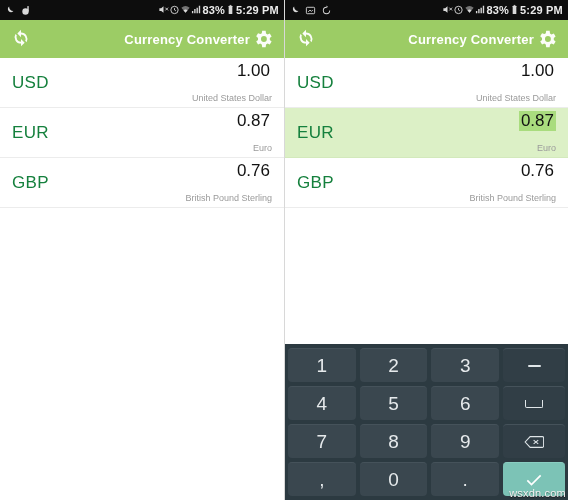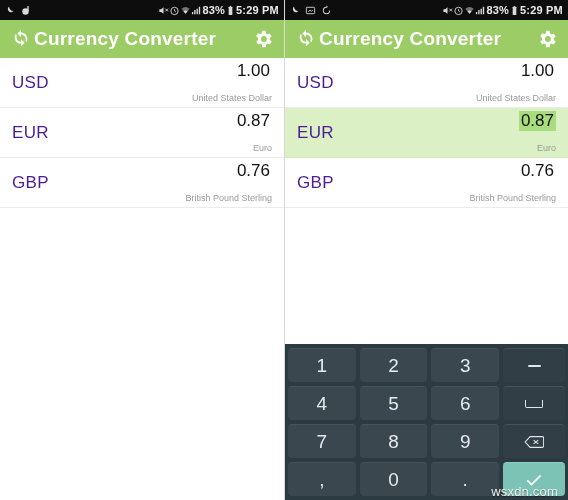--- a/index.html
+++ b/index.html
@@ -19,53 +19,53 @@
   .phone.right { border-left: 1px solid #d8d8d8; width: 284px; }
 
   
   .statusbar {
     height: 20px; background: #0d0d0d;
     display: flex; align-items: center;
     padding: 0 5px 0 4px;
     color: #e8e8e8;
   }
   .sb-left { display: flex; align-items: center; gap: 5px; flex: 1; }
-  .sb-right { display: flex; align-items: center; }
+  .sb-right { display: flex; }
   .sb-ico { width: 11px; height: 11px; display: block; fill: #d9d9d9; }
   .sb-text { font-size: 11px; font-weight: bold; letter-spacing: .2px; color: #ebebeb;
              font-family: "Liberation Sans", sans-serif; }
 
   
   .appbar {
     height: 38px; background: #9ccc65;
     display: flex; align-items: center; padding: 0 10px;
     position: relative;
   }
   .appbar .title {
-    flex: 1; text-align: left;
-    color: #ffffff; font-size: 19px; font-weight: bold;
+    flex: 1; text-align: right;
+    color: #ffffff; font-size: 13px; font-weight: bold;
     letter-spacing: .2px;
   }
   .appbar .ic { width: 22px; height: 22px; display: block; fill: #ffffff; opacity: .96; }
   .appbar .ic.left { margin-right: 2px; }
   .appbar .ic.right { margin-left: 2px; }
 
   
   .rows { background: #ffffff; }
   .row {
     height: 50px;
     display: flex; align-items: center;
     padding: 0 12px;
     border-bottom: 1px solid #ececec;
     background: #ffffff;
     position: relative;
   }
   .row.selected { background: #dcf0c6; border-bottom-color: #d3e9bc; }
   .row .code {
-    font-size: 17px; color: #4c1d95; letter-spacing: .3px;
+    font-size: 17px; color: #15803d; letter-spacing: .3px;
   }
   .row .vals {
     margin-left: auto; text-align: right; line-height: 1.05;
   }
   .row .amount {
     font-size: 17px; font-weight: normal; color: #111111;
     display: inline-block; padding: 1px 2px;
   }
   .row.selected .amount { background: #a9dc7e; }
   .row .name {
@@ -89,22 +89,22 @@
   .key.enter { background: #7cc3b6; flex: 0 0 62px; border-top-color: #8acdc1; }
   .key .gl { width: 20px; height: 16px; display: block; fill: none;
              stroke: #e6eaec; stroke-width: 1.4; }
   .key.enter .gl { stroke: #ffffff; stroke-width: 2; }
   .key.fn .gl { stroke: #dfe5e8; }
   .key .dash { width: 13px; height: 2px; background: #e0e6e9; border-radius: 1px; }
   .key .spacebar { width: 18px; height: 8px; border: 1.6px solid #e0e6e9;
                    border-top: none; border-radius: 0 0 2px 2px; }
 
   .watermark {
-    position: absolute; right: 10px; bottom: 1px;
-    font-size: 13px; color: #f2f2f2; letter-spacing: .2px;
+    position: absolute; right: 2px; bottom: 1px;
+    font-size: 11px; color: #f2f2f2; letter-spacing: .2px;
     text-shadow: 0 1px 1px rgba(0,0,0,.5);
     pointer-events: none;
   }
 </style>
 </head>
 <body>
 
 <div class="screens">
 
   <div class="phone left">

